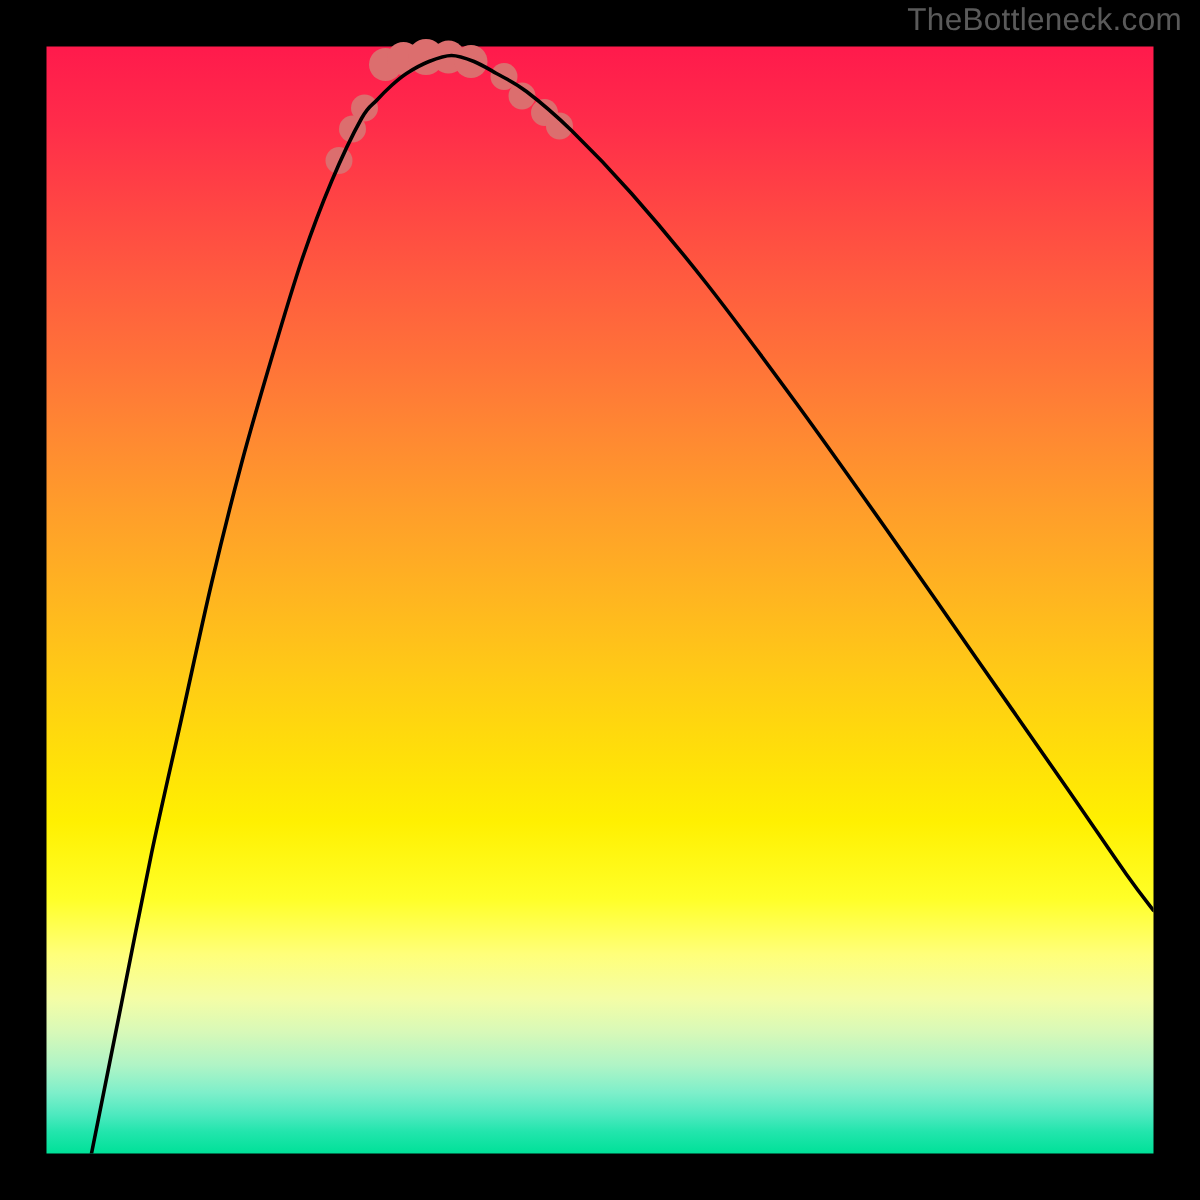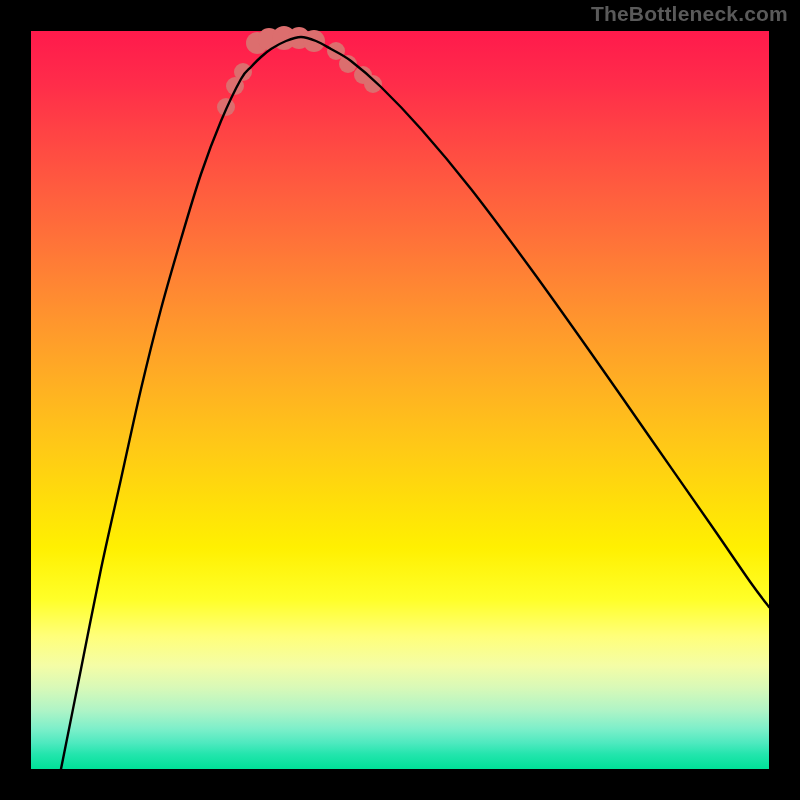--- a/index.html
+++ b/index.html
@@ -15,21 +15,21 @@
     background: #000;
   }
   .watermark {
     position: absolute;
     top: 2px;
     right: 12px;
     color: #5a5a5a;
     font-size: 21px;
     letter-spacing: 0.2px;
     z-index: 30;
-    font-weight: 700;
+    font-weight: 400;
   }
   .plot {
     position: absolute;
     top: 31px;
     left: 31px;
     right: 31px;
     bottom: 31px;
   }
   .gradient-bg {
     position: absolute;

